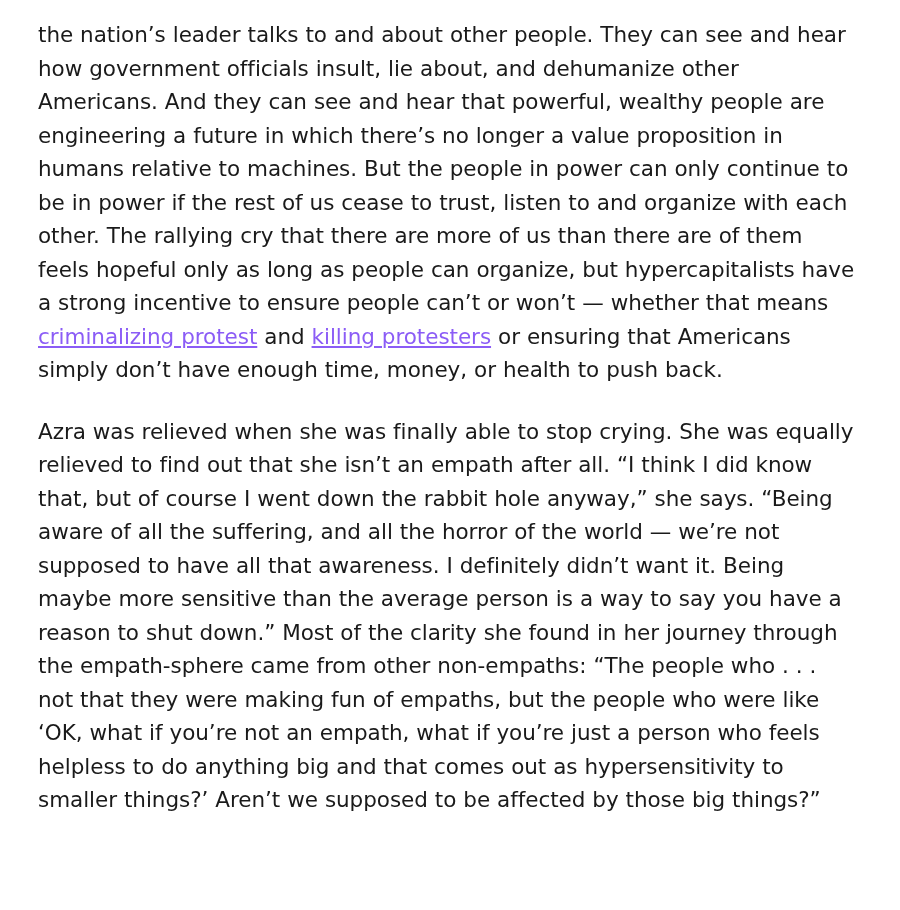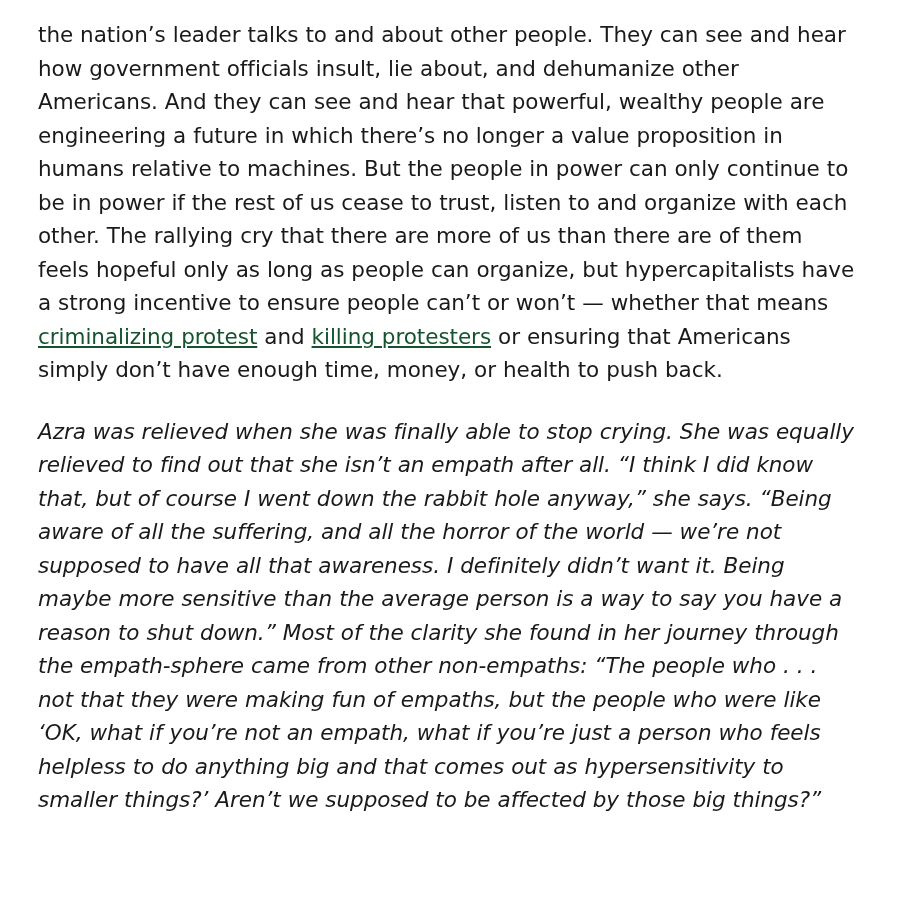--- a/index.html
+++ b/index.html
@@ -25,24 +25,23 @@
     font-size: 21.5px;
     line-height: 33.5px;
     letter-spacing: -0.05px;
     color: #1a1a1a;
     margin: 0 0 28px 0;
     text-align: left;
     word-spacing: 0.2px;
   }
   .para:last-child {
     margin-bottom: 0;
-    font-style: italic;
   }
   a.inline-link {
-    color: #14532d;
+    color: #8b5cf6;
     text-decoration: underline;
     text-underline-offset: 2px;
     cursor: pointer;
   }
 </style>
 </head>
 <body>
 
 <div class="page">
   <p class="para"><span>the nation’s leader talks to and about other people. They can see and hear how government officials insult, lie about, and dehumanize other Americans. And they can see and hear that powerful, wealthy people are engineering a future in which there’s no longer a value proposition in humans relative to machines. But the people in power can only continue to be in power if the rest of us cease to trust, listen to and organize with each other. The rallying cry that there are more of us than there are of them feels hopeful only as long as people can organize, but hypercapitalists have a strong incentive to ensure people can’t or won’t — whether that means </span><a class="inline-link" href="#">criminalizing protest</a><span> and </span><a class="inline-link" href="#">killing protesters</a><span> or ensuring that Americans simply don’t have enough time, money, or health to push back.</span></p>

